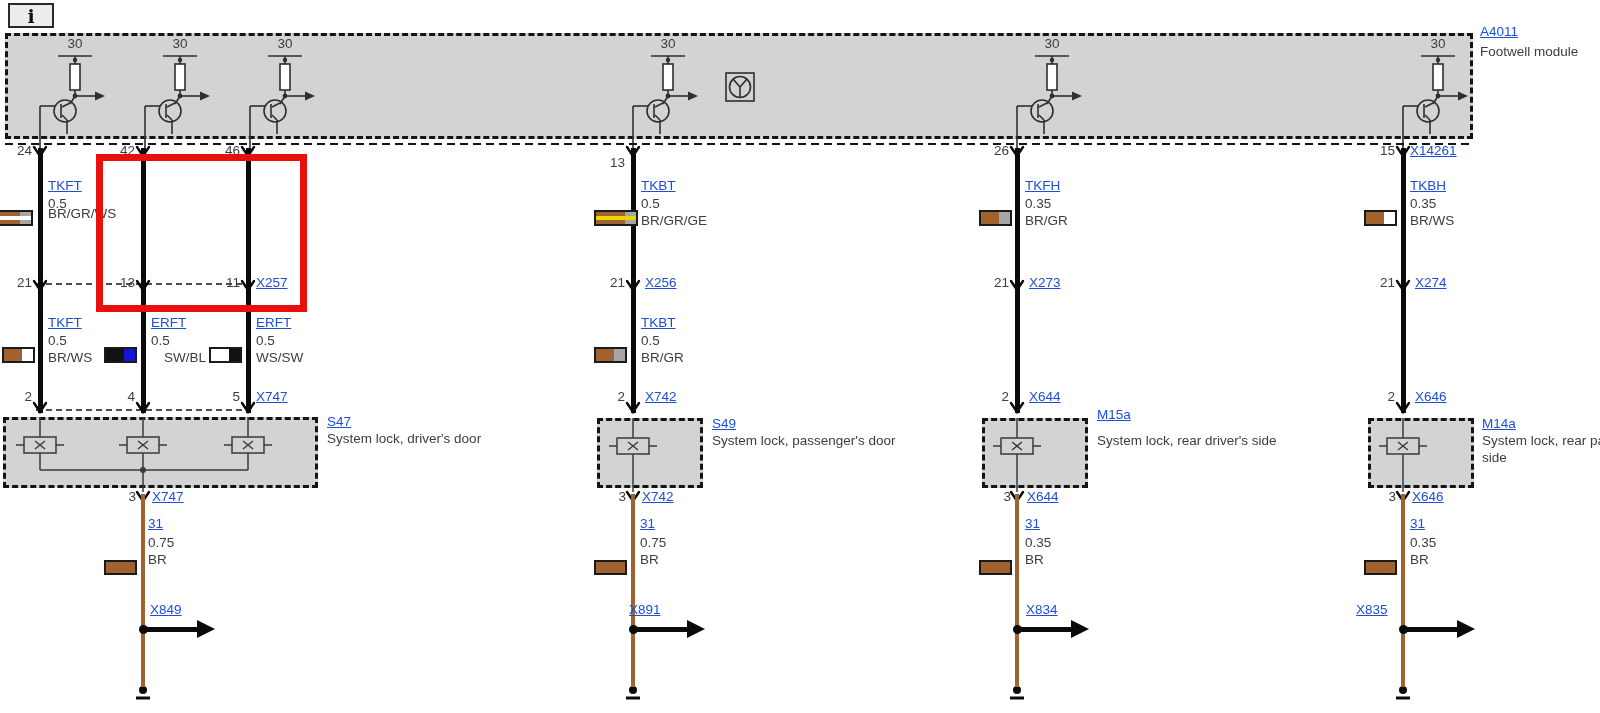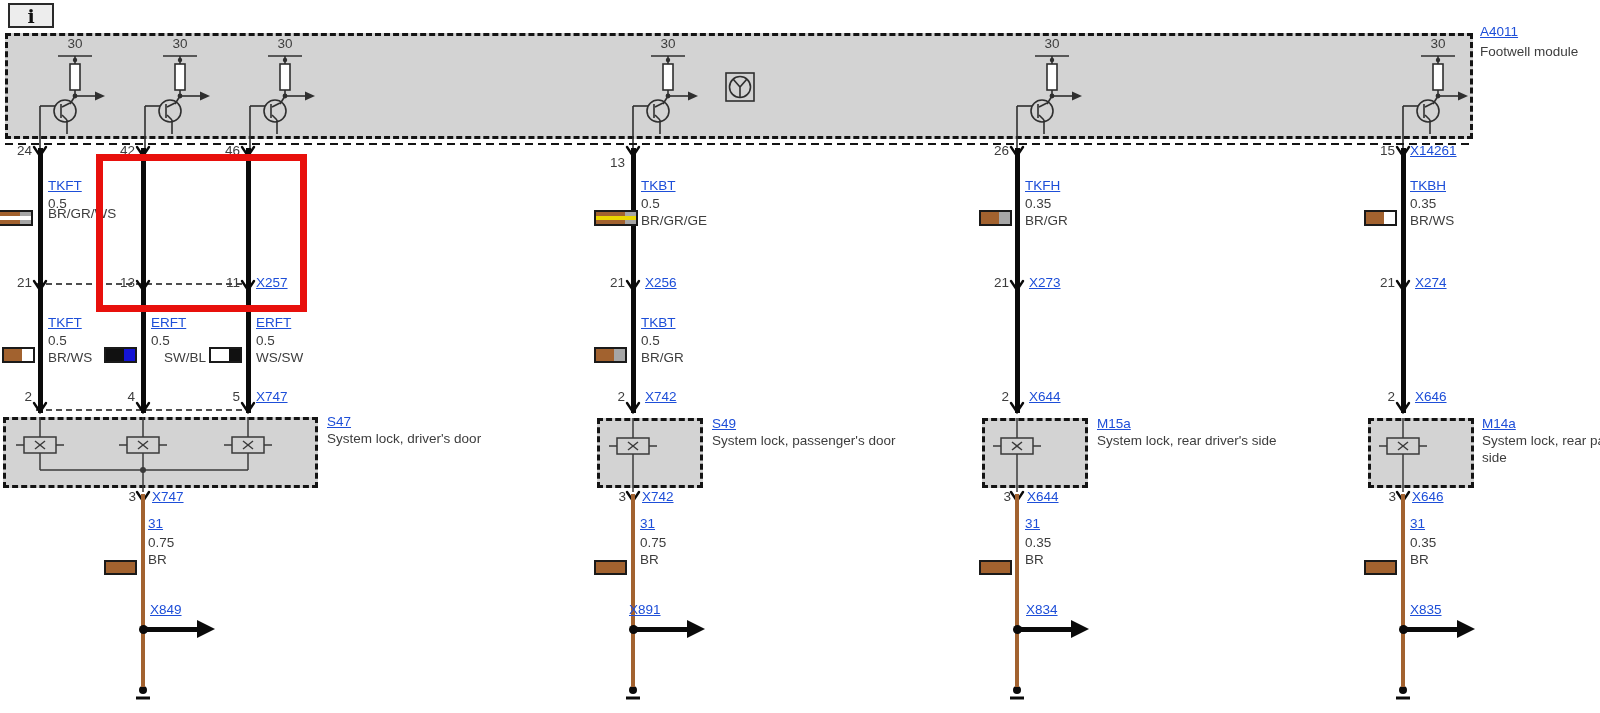--- a/index.html
+++ b/index.html
@@ -265,21 +265,21 @@
   <div class="t link" style="left:645px;top:389px">X742</div>
   <div class="t num" style="left:979px;top:389px">2</div>
   <div class="t link" style="left:1029px;top:389px">X644</div>
   <div class="t num" style="left:1365px;top:389px">2</div>
   <div class="t link" style="left:1415px;top:389px">X646</div>
 
   <div class="t link" style="left:327px;top:414px">S47</div>
   <div class="t" style="left:327px;top:431px">System lock, driver's door</div>
   <div class="t link" style="left:712px;top:416px">S49</div>
   <div class="t" style="left:712px;top:433px">System lock, passenger's door</div>
-  <div class="t link" style="left:1097px;top:416px">M15a</div>
+  <div class="t link" style="left:1097px;top:407px">M15a</div>
   <div class="t" style="left:1097px;top:433px">System lock, rear driver's side</div>
   <div class="t link" style="left:1482px;top:416px">M14a</div>
   <div class="t" style="left:1482px;top:433px">System lock, rear pa</div>
   <div class="t" style="left:1482px;top:450px">side</div>
 
   <div class="t num" style="left:106px;top:489px">3</div>
   <div class="t link" style="left:152px;top:489px">X747</div>
   <div class="t num" style="left:596px;top:489px">3</div>
   <div class="t link" style="left:642px;top:489px">X742</div>
   <div class="t num" style="left:981px;top:489px">3</div>
@@ -301,21 +301,21 @@
   <div class="t" style="left:1410px;top:552px">BR</div>
 
   <div class="sw solid" style="left:104px;top:560px"></div>
   <div class="sw solid" style="left:594px;top:560px"></div>
   <div class="sw solid" style="left:979px;top:560px"></div>
   <div class="sw solid" style="left:1364px;top:560px"></div>
 
   <div class="t link" style="left:150px;top:602px">X849</div>
   <div class="t link" style="left:629px;top:602px">X891</div>
   <div class="t link" style="left:1026px;top:602px">X834</div>
-  <div class="t link" style="left:1410px;top:602px">X835</div>
+  <div class="t link" style="left:1356px;top:602px">X835</div>
 
   <div class="dot" style="left:138.5px;top:624.5px"></div>
   <div class="ash" style="left:145px;top:626.5px;width:52px"></div>
   <div class="ahd" style="left:197px;top:620px"></div>
   <div class="dot" style="left:628.5px;top:624.5px"></div>
   <div class="ash" style="left:635px;top:626.5px;width:52px"></div>
   <div class="ahd" style="left:687px;top:620px"></div>
   <div class="dot" style="left:1012.5px;top:624.5px"></div>
   <div class="ash" style="left:1019px;top:626.5px;width:52px"></div>
   <div class="ahd" style="left:1071px;top:620px"></div>

